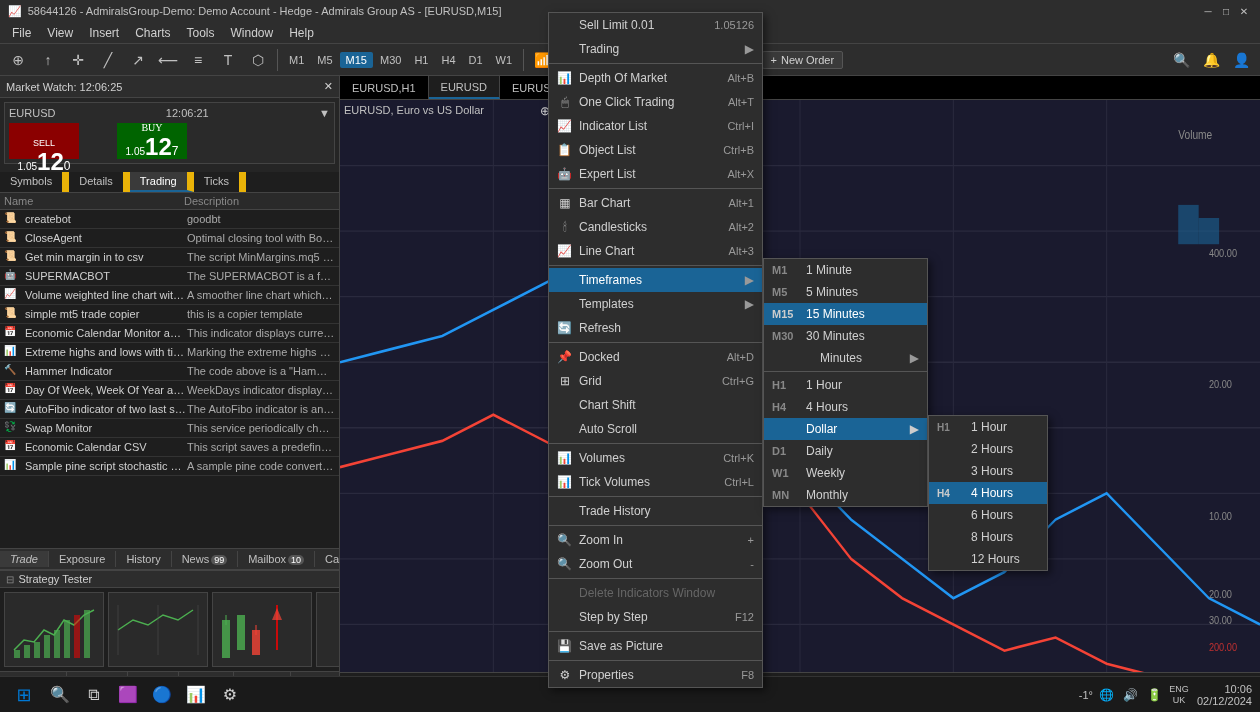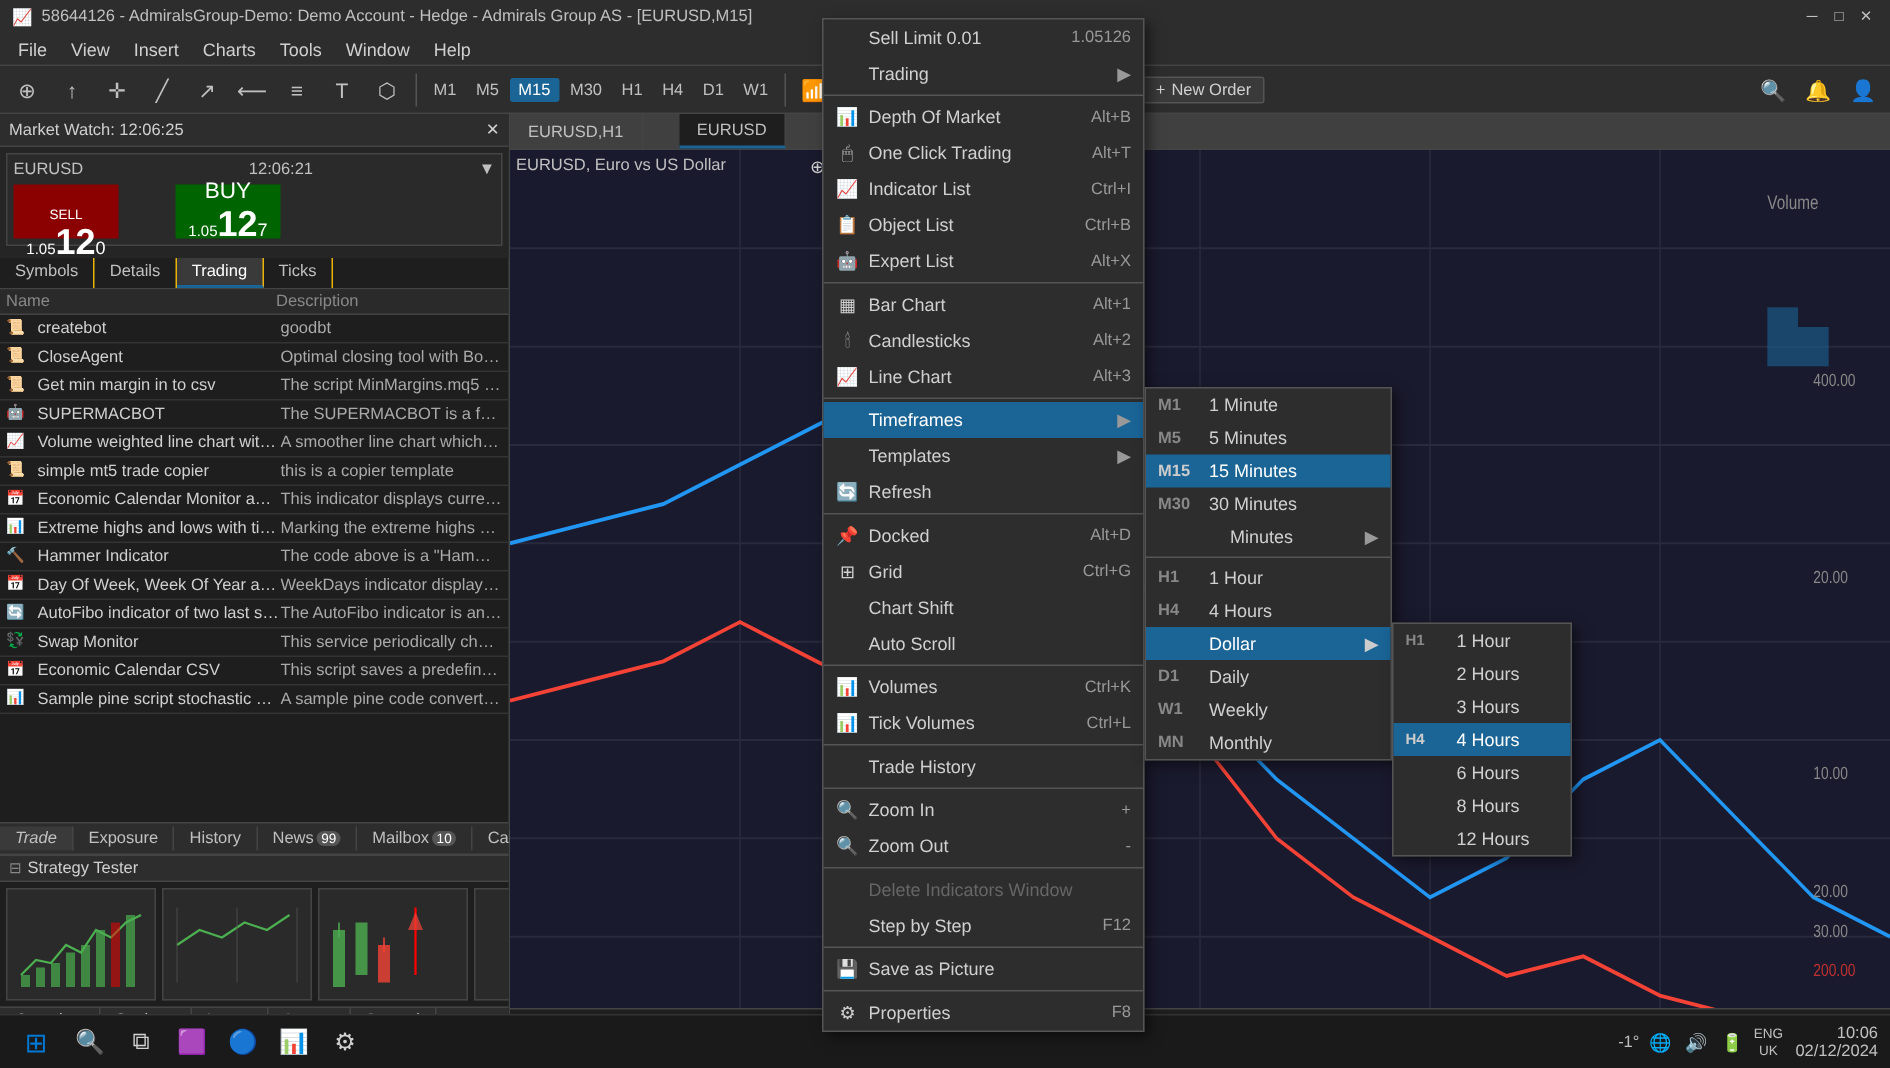--- a/index.html
+++ b/index.html
@@ -126,21 +126,21 @@
     }
     .sell-btn { background: #8b0000; color: #fff; }
     .buy-btn { background: #006400; color: #fff; }
     .price-big { font-size: 24px; font-weight: bold; }
 
     .tab-row {
       display: flex; border-bottom: 1px solid #444;
     }
     .tab-item {
       padding: 3px 10px; font-size: 11px; cursor: pointer;
-      color: #c0c0c0; border-right: 1px solid #eab308;
+      color: #c0c0c0; border-right: 7px solid #eab308;
     }
     .tab-item.active { background: #3a3a3a; color: #fff; border-bottom: 2px solid #1a6496; }
 
     
     .script-list {
       flex: 1; overflow: hidden;
     }
     .script-header-row {
       display: flex; background: #2a2a2a; border-bottom: 1px solid #444;
       font-size: 11px; color: #888; padding: 2px 4px;
@@ -194,21 +194,21 @@
       padding: 2px 10px; font-size: 11px; cursor: pointer; color: #c0c0c0;
       border-right: 1px solid #444;
     }
     .st-tab.active { border-bottom: 2px solid #1a6496; }
 
     
     .right-area {
       flex: 1; display: flex; flex-direction: column;
     }
     .chart-tabs {
-      display: flex; background: #404040; border-bottom: 1px solid #444; height: 24px; gap: 24px;
+      display: flex; background: #000000; border-bottom: 1px solid #444; height: 24px;
     }
     .chart-tab {
       padding: 2px 12px; font-size: 11px; cursor: pointer; color: #c0c0c0;
       border-right: 1px solid #444; display: flex; align-items: center;
     }
     .chart-tab.active { background: #1e1e1e; border-bottom: 2px solid #1a6496; }
 
     
     .chart-main {
       flex: 1; position: relative; background: #1a1a2e;
@@ -429,21 +429,21 @@
           <div class="sell-btn">
             <span style="font-size:9px;margin-top:32px;">SELL</span>
             <div style="display:flex;align-items:baseline;">
               <span style="font-size:10px;">1.05</span>
               <span class="price-big">12</span>
               <sup style="font-size:12px;">0</sup>
             </div>
           </div>
           <div style="width:30px;"></div>
           <div class="buy-btn">
-            <span style="font-size:15px;">BUY</span>
+            <span style="font-size:10px;font-family:Liberation Serif, serif;">BUY</span>
             <div style="display:flex;align-items:baseline;">
               <span style="font-size:10px;">1.05</span>
               <span class="price-big">12</span>
               <sup style="font-size:12px;">7</sup>
             </div>
           </div>
         </div>
       </div>
     </div>
 

